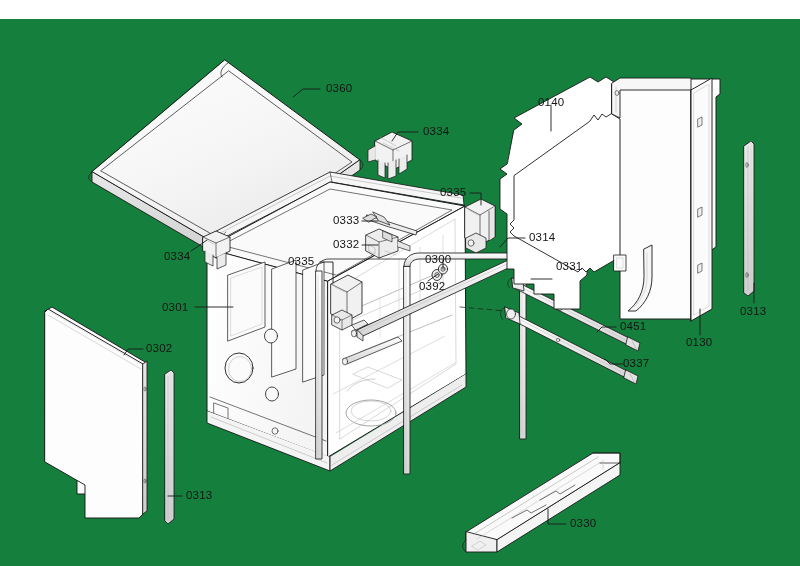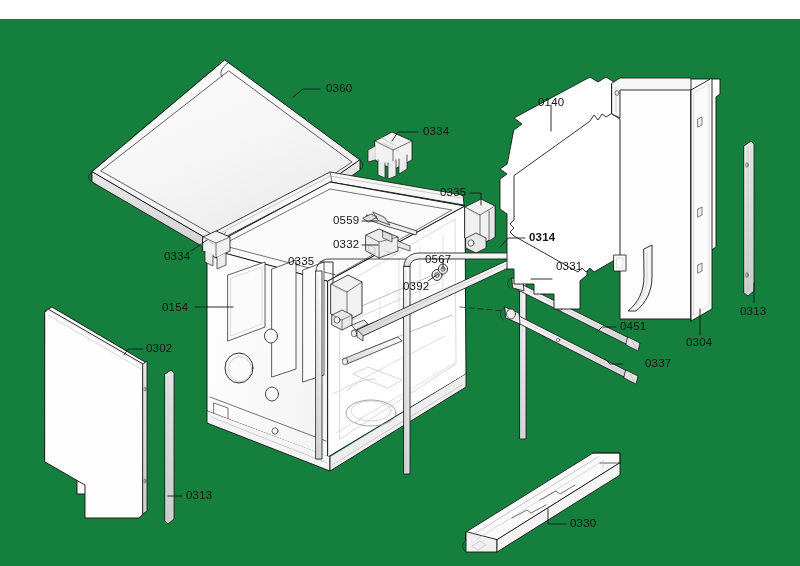--- a/index.html
+++ b/index.html
@@ -419,31 +419,31 @@
         <path d="M566,505 L548,505 L548,490"></path>
       </g>
 
     </g>
   </svg>
 
   <div class="callout" style="left:326px; top:64px;">0360</div>
   <div class="callout" style="left:423px; top:107px;">0334</div>
   <div class="callout" style="left:538px; top:78px;">0140</div>
   <div class="callout" style="left:440px; top:168px;">0335</div>
-  <div class="callout" style="left:333px; top:196px;">0559</div>
+  <div class="callout" style="left:333px; top:196px;">0333</div>
   <div class="callout" style="left:333px; top:220px;">0332</div>
-  <div class="callout" style="left:529px; top:213px;font-weight:bold;">0314</div>
-  <div class="callout" style="left:425px; top:235px;">0567</div>
+  <div class="callout" style="left:529px; top:213px;">0314</div>
+  <div class="callout" style="left:425px; top:235px;">0300</div>
   <div class="callout" style="left:556px; top:242px;">0331</div>
   <div class="callout" style="left:164px; top:232px;">0334</div>
   <div class="callout" style="left:288px; top:237px;">0335</div>
-  <div class="callout" style="left:403px; top:262px;">0392</div>
-  <div class="callout" style="left:162px; top:283px;">0154</div>
+  <div class="callout" style="left:403px; top:262px;padding-left:16px;">0392</div>
+  <div class="callout" style="left:162px; top:283px;">0301</div>
   <div class="callout" style="left:146px; top:324px;">0302</div>
   <div class="callout" style="left:620px; top:302px;">0451</div>
-  <div class="callout" style="left:645px; top:339px;">0337</div>
-  <div class="callout" style="left:686px; top:318px;">0304</div>
+  <div class="callout" style="left:623px; top:339px;">0337</div>
+  <div class="callout" style="left:686px; top:318px;">0130</div>
   <div class="callout" style="left:740px; top:287px;">0313</div>
   <div class="callout" style="left:186px; top:471px;">0313</div>
   <div class="callout" style="left:570px; top:499px;">0330</div>
 
 
 </div>
 
 </body></html>

